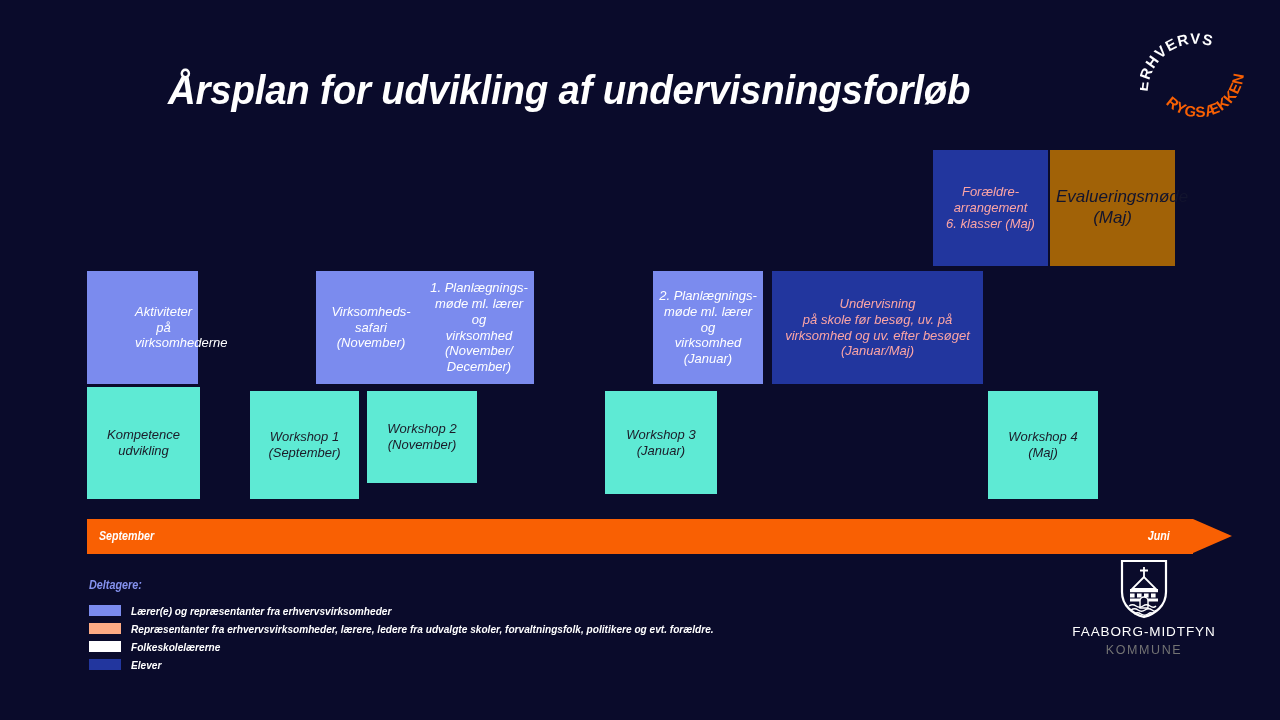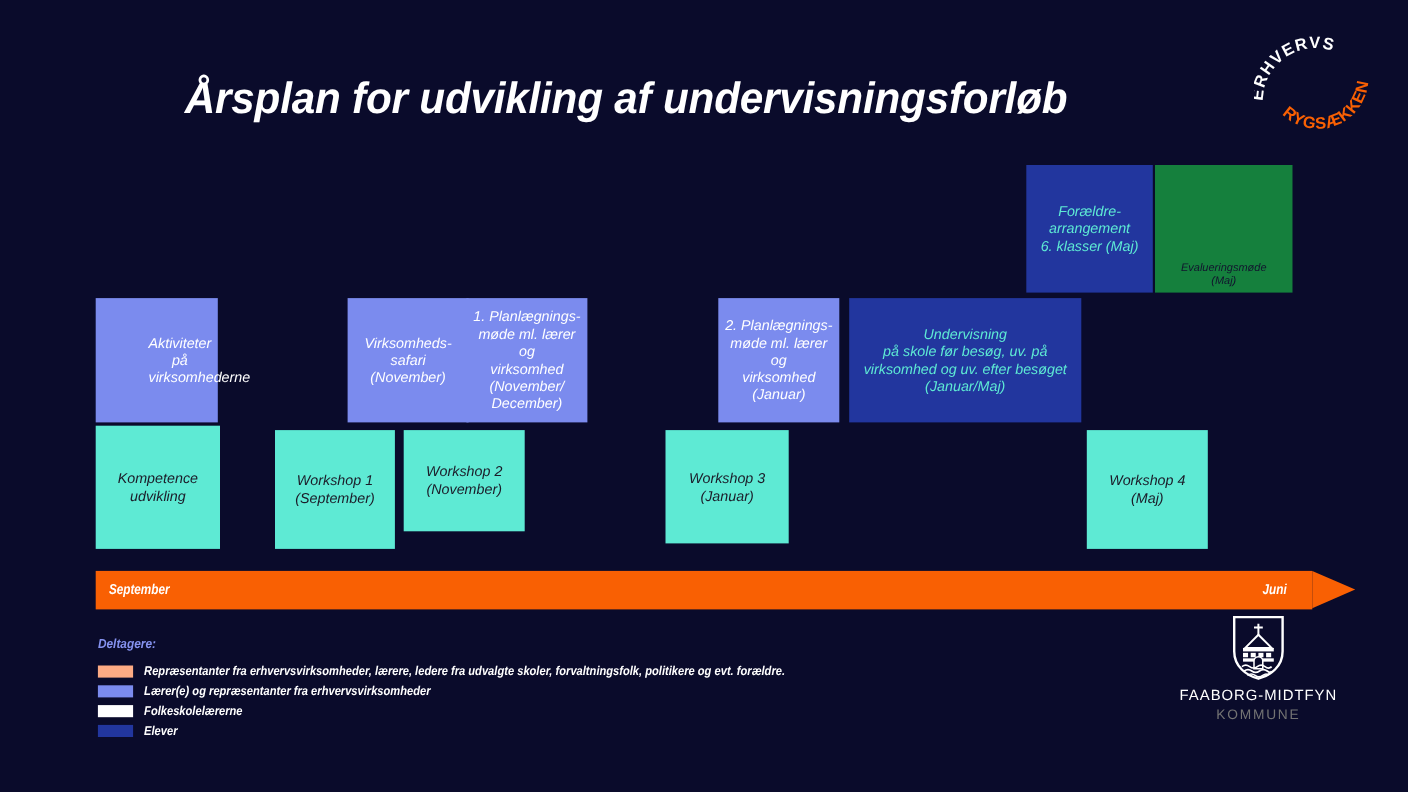--- a/index.html
+++ b/index.html
@@ -55,22 +55,22 @@
     display: flex;
     align-items: center;
     justify-content: center;
     text-align: center;
     font-style: italic;
     line-height: 1.22;
     padding: 4px 6px;
   }
   .box .box-text { display: block; width: 100%; }
   .box.peri   { background: #7b8bee; color: #ffffff; font-size: 13px; }
-  .box.navy   { background: #22369e; color: #5eead4; font-size: 13px; }
-  .box.peach  { background: #15803d; color: #12142e; font-size: 10px; align-items: flex-end; }
+  .box.navy   { background: #22369e; color: #fca5a5; font-size: 13px; }
+  .box.peach  { background: #a16207; color: #12142e; font-size: 17px; }
   .box.white  { background: #5eead4; color: #1b1b28; font-size: 13px; }
 
   
   .timeline {
     position: absolute;
     left: 87px;
     top: 519px;
     width: 1145px;
     height: 35px;
   }
@@ -232,26 +232,26 @@
     <div class="timeline-body"></div>
     <div class="timeline-head"></div>
     <div class="timeline-label start">September</div>
     <div class="timeline-label end">Juni</div>
   </div>
 
   <div class="legend">
     <div class="legend-title">Deltagere:</div>
     <div id="legend-rows">
         <div class="legend-row">
+          <span class="legend-swatch" style="background: rgb(123, 139, 238);"></span>
+          <span class="legend-label">Lærer(e) og repræsentanter fra erhvervsvirksomheder</span>
+        </div>
+        <div class="legend-row">
           <span class="legend-swatch" style="background: rgb(253, 171, 132);"></span>
           <span class="legend-label">Repræsentanter fra erhvervsvirksomheder, lærere, ledere fra udvalgte skoler, forvaltningsfolk, politikere og evt. forældre.</span>
-        </div>
-        <div class="legend-row">
-          <span class="legend-swatch" style="background: rgb(123, 139, 238);"></span>
-          <span class="legend-label">Lærer(e) og repræsentanter fra erhvervsvirksomheder</span>
         </div>
         <div class="legend-row">
           <span class="legend-swatch" style="background: rgb(255, 255, 255);"></span>
           <span class="legend-label">Folkeskolelærerne</span>
         </div>
         <div class="legend-row">
           <span class="legend-swatch" style="background: rgb(34, 54, 158);"></span>
           <span class="legend-label">Elever</span>
         </div>
       </div>

